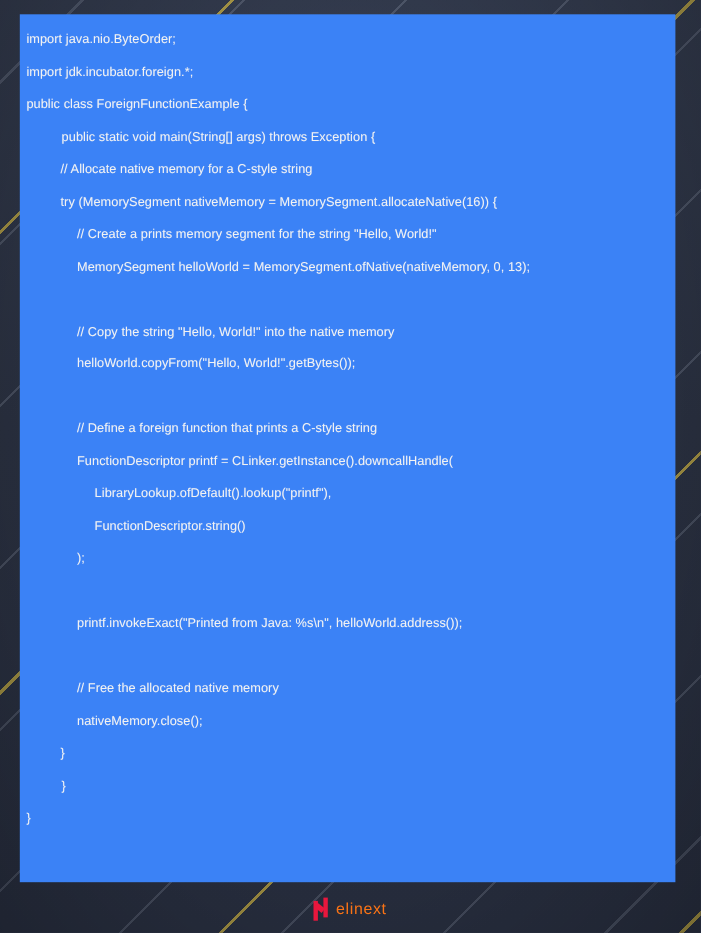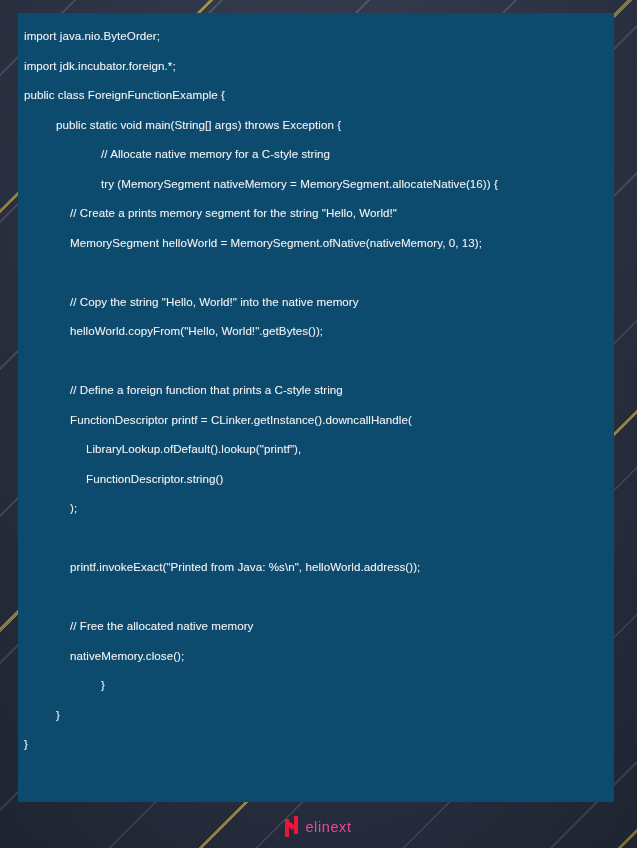--- a/index.html
+++ b/index.html
@@ -51,39 +51,39 @@
     pointer-events: none;
   }
 
   
   #code-block {
     position: absolute;
     left: 18px;
     top: 13px;
     width: 596px;
     height: 789px;
-    background: #0c4a6e;
+    background: #3b82f6;
     padding: 8px 0 0 0;
     overflow: hidden;
     z-index: 2;
   }
   .code-line {
     color: #f2f2f2;
     font-family: "Liberation Sans", sans-serif;
     font-size: 11.6px;
     line-height: 29.5px;
     height: 29.5px;
     white-space: pre;
     letter-spacing: 0.05px;
     text-shadow: 0 0 1px rgba(255,255,255,0.28);
     padding-left: 6px;
   }
   .ind-0 { padding-left: 6px; }
   .ind-1 { padding-left: 21px; margin-left: 17px; }
-  .ind-2 { padding-left: 37px; margin-left: 46px; }
+  .ind-2 { padding-left: 37px; }
   .ind-3 { padding-left: 52px; }
   .ind-4 { padding-left: 68px; }
   .blank { color: transparent; }
 
   
   #footer-logo {
     position: absolute;
     left: 0;
     right: 0;
     bottom: 11px;
@@ -119,21 +119,21 @@
     position: absolute;
     left: 2px;
     top: 4px;
     width: 9px;
     height: 4.5px;
     background: #e8173d;
     transform: rotate(38deg);
     transform-origin: left center;
   }
   #logo-text {
-    color: #ec4899;
+    color: #f97316;
     font-family: "Liberation Sans", sans-serif;
     font-size: 14.5px;
     letter-spacing: 0.6px;
     font-weight: 400;
   }
 </style>
 </head>
 <body>
 
 <div id="slide-background"></div>

